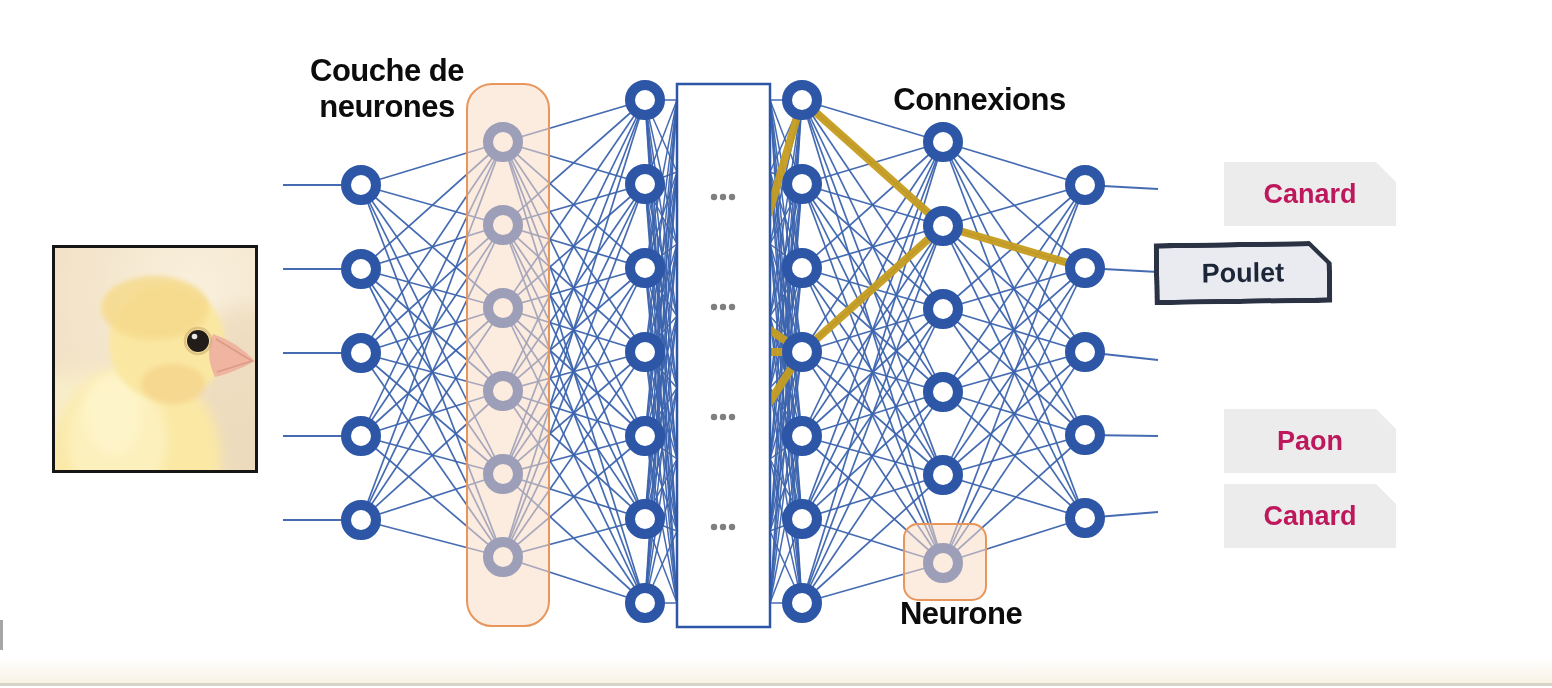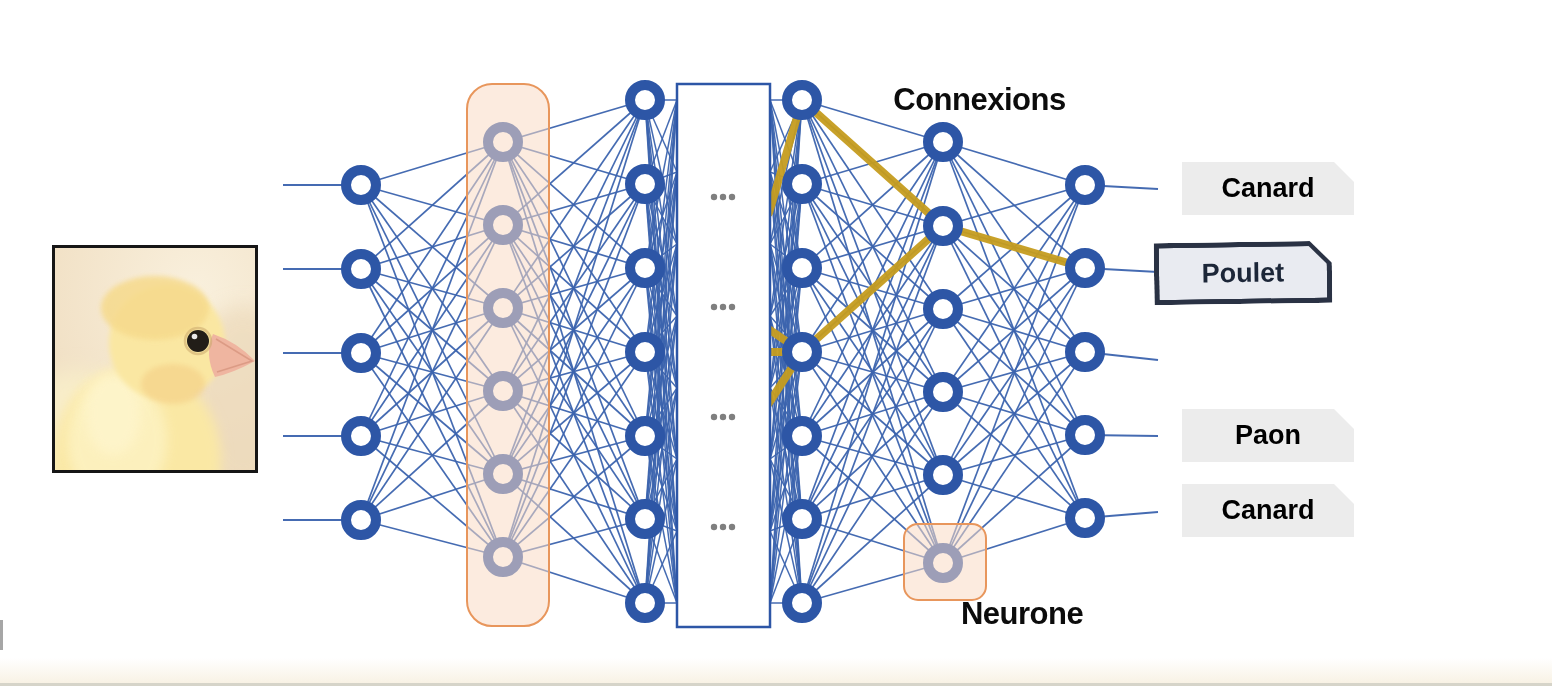--- a/index.html
+++ b/index.html
@@ -9,38 +9,38 @@
   }
   svg.net{position:absolute;left:0;top:0;}
 
   
   .anno{
     position:absolute;font-weight:700;color:#0c0c0c;text-align:center;
     letter-spacing:-0.5px;line-height:36px;font-size:31px;white-space:nowrap;
   }
   .anno-layer{left:277px;top:53px;width:220px;}
   .anno-connections{left:882px;top:58px;width:195px;margin-top:24px;}
-  .anno-neuron{left:947px;top:596px;width:150px;}
+  .anno-neuron{left:886px;top:596px;width:150px;}
 
   
   .hl{position:absolute;background:rgba(250,219,196,0.55);border:2.5px solid #E8965C;}
   .hl-layer{left:466px;top:83px;width:80px;height:540px;border-radius:26px;}
   .hl-neuron{left:903px;top:523px;width:80px;height:74px;border-radius:15px;}
 
   
   .photo{
     position:absolute;left:52px;top:245px;width:200px;height:222px;
     border:3px solid #161616;background:#f2e3cb;
   }
   .photo svg{display:block;}
 
   
   .out-box{
-    position:absolute;left:1182px;width:172px;height:53px;background:#ECECEC;
-    color:#000000;font-weight:700;font-size:27px;
+    position:absolute;left:1224px;width:172px;height:64px;background:#ECECEC;
+    color:#be185d;font-weight:700;font-size:27px;
     display:flex;align-items:center;justify-content:center;
     clip-path:polygon(0 0,calc(100% - 20px) 0,100% 20px,100% 100%,0 100%);
   }
   .out-box .inner{display:flex;align-items:center;justify-content:center;}
   .out-box.selected{
     left:1154px;width:178px;height:62px;background:#2A3244;color:#1C2638;
     transform:rotate(-0.8deg);
     clip-path:polygon(0 0,calc(100% - 22px) 0,100% 22px,100% 100%,0 100%);
   }
   .out-box.selected .inner{
@@ -416,20 +416,24 @@
       <path d="M161,91 L197,113 L162,124" fill="none" stroke="#d89780" stroke-width="1.6" opacity="0.85"></path>
       <circle cx="143" cy="93" r="13" fill="none" stroke="#caa86b" stroke-width="2.5" opacity="0.55"></circle>
       <circle cx="143" cy="93" r="11" fill="#221d18"></circle>
       <circle cx="139.5" cy="88.5" r="2.8" fill="#ffffff" opacity="0.9"></circle>
     </svg>
   </div>
 
   <div class="hl hl-layer"></div>
   <div class="hl hl-neuron"></div>
 
+  <div class="anno anno-layer">
+    <div>Couche de</div>
+    <div>neurones</div>
+  </div>
   <div class="anno anno-connections">Connexions</div>
   <div class="anno anno-neuron">Neurone</div>
 
   <div class="out-box" style="top: 162px;">
     <span class="inner">Canard</span>
   </div>
   <div class="out-box selected" style="top: 242px;">
     <span class="inner">Poulet</span>
   </div>
   <div class="out-box" style="top: 409px;">

